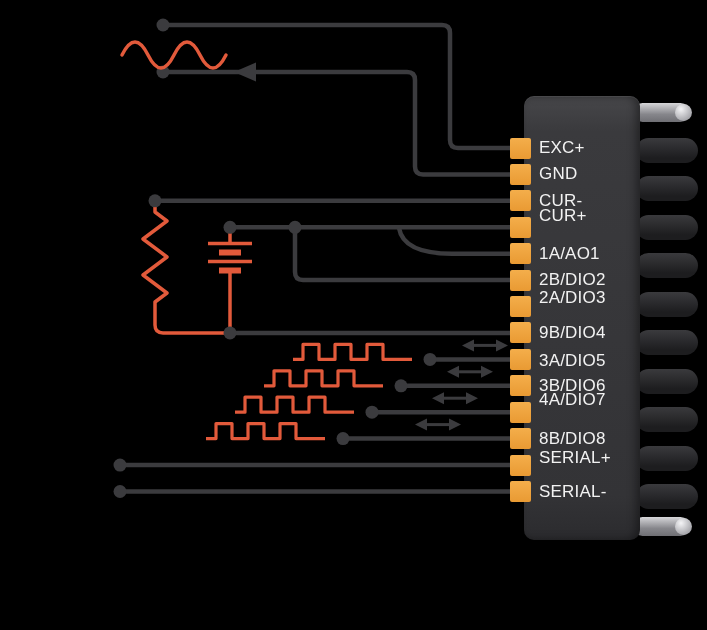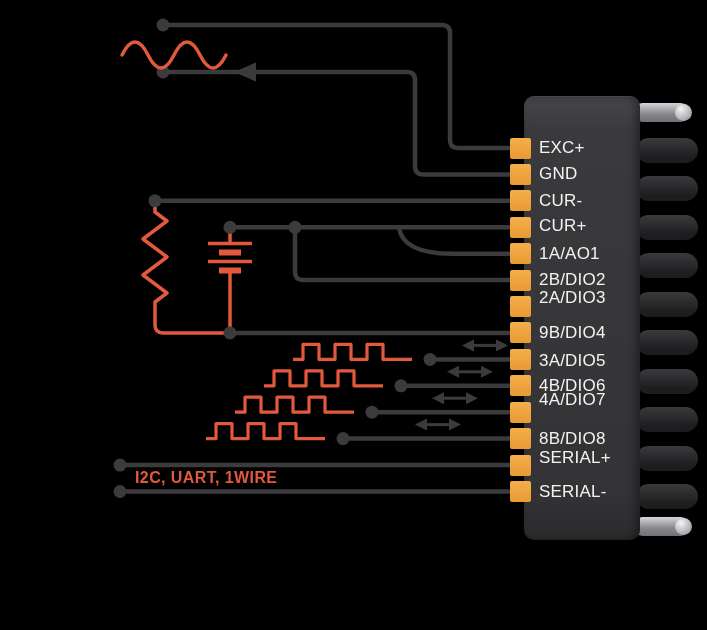--- a/index.html
+++ b/index.html
@@ -130,27 +130,26 @@
   <div class="pad" style="top:348.9px"></div>
   <div class="pad" style="top:375.3px"></div>
   <div class="pad" style="top:401.7px"></div>
   <div class="pad" style="top:428.1px"></div>
   <div class="pad" style="top:454.6px"></div>
   <div class="pad" style="top:481px"></div>
 
   <div class="plabel" style="top:138px">EXC+</div>
   <div class="plabel" style="top:164.4px">GND</div>
   <div class="plabel" style="top:190.8px">CUR-</div>
-  <div class="plabel" style="top:216px">CUR+</div>
+  <div class="plabel" style="top:206px">CUR+</div>
   <div class="plabel" style="top:243.7px">1A/AO1</div>
   <div class="plabel" style="top:270.1px">2B/DIO2</div>
   <div class="plabel" style="top:288px">2A/DIO3</div>
   <div class="plabel" style="top:322.9px">9B/DIO4</div>
   <div class="plabel" style="top:351px">3A/DIO5</div>
-  <div class="plabel" style="top:375.8px">4B/DIO6</div>
+  <div class="plabel" style="top:375.8px">3B/DIO6</div>
   <div class="plabel" style="top:390px">4A/DIO7</div>
   <div class="plabel" style="top:428.6px">8B/DIO8</div>
   <div class="plabel" style="top:448px">SERIAL+</div>
   <div class="plabel" style="top:481.5px">SERIAL-</div>
 
-  <div class="serialnote">I2C, UART, 1WIRE</div>
 
 </div>
 
 </body></html>

